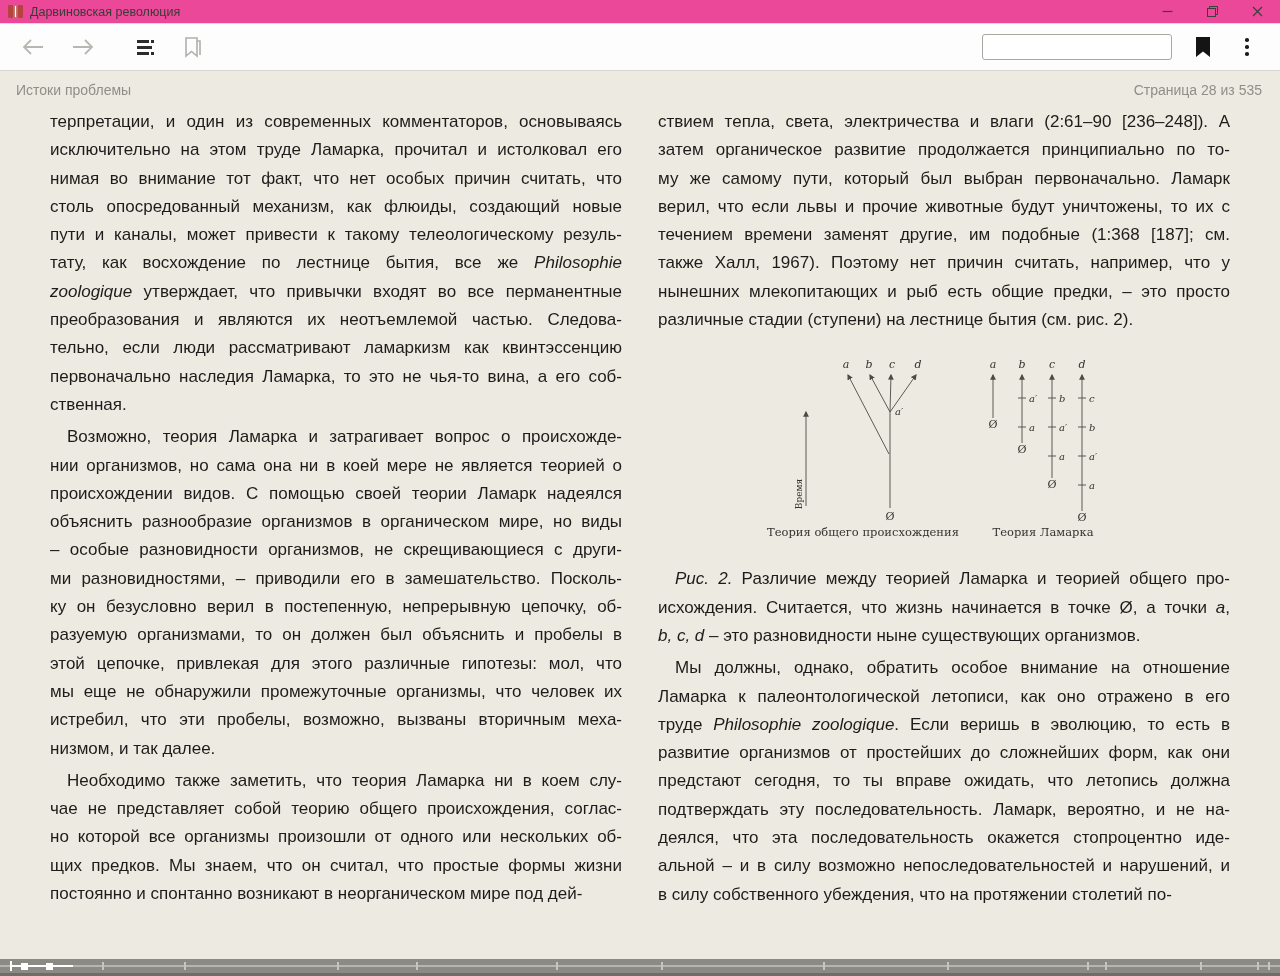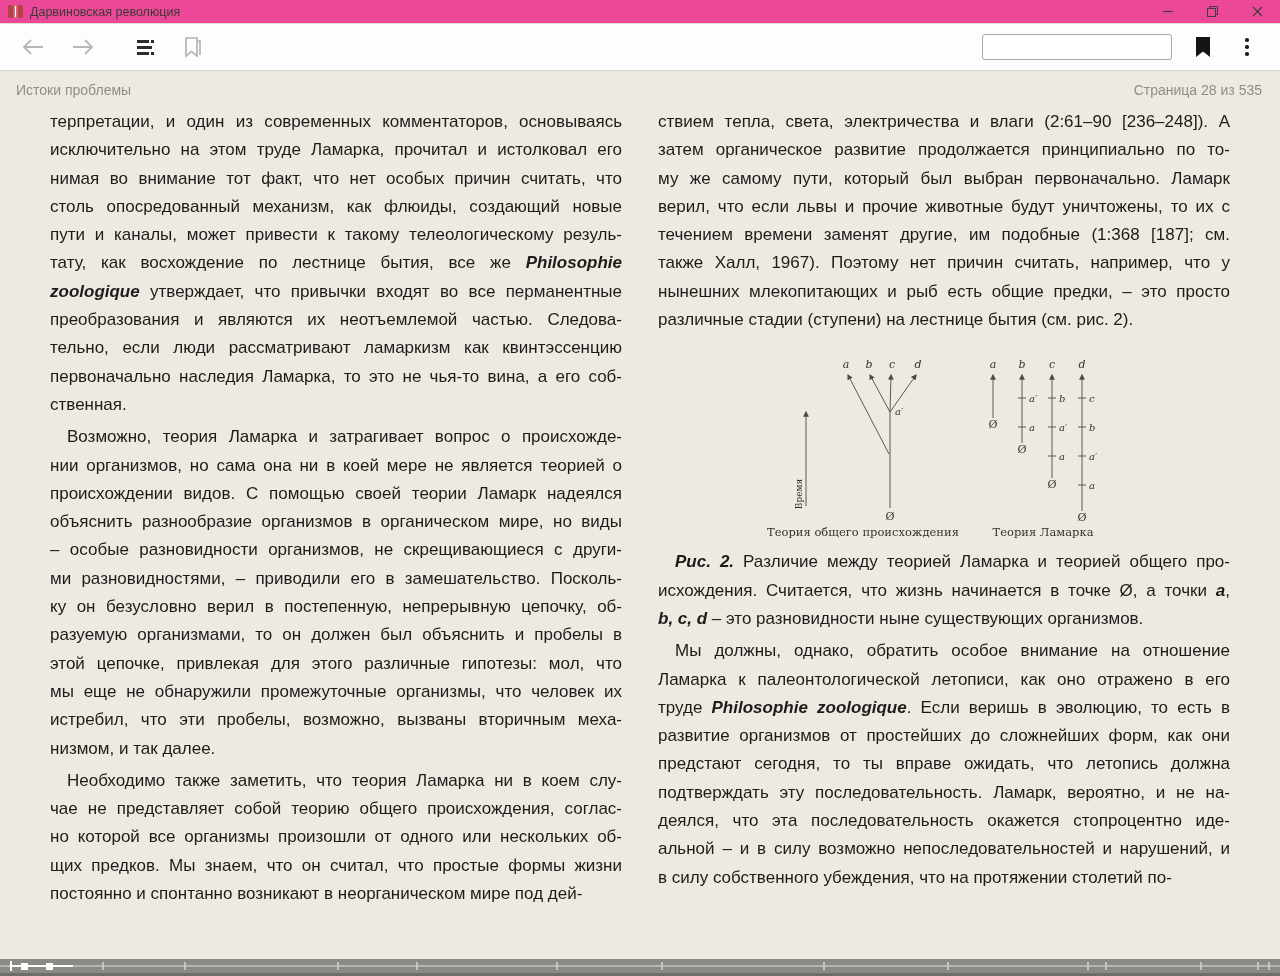--- a/index.html
+++ b/index.html
@@ -37,23 +37,23 @@
   
   .page-header{display:flex;justify-content:space-between;align-items:baseline;
                padding:11px 18px 0 16px;color:#908e87;font-size:14px;}
   .columns{display:flex;padding:10px 50px 0 50px;gap:36px;}
   .col{width:572px;}
   .para{margin:0;}
   .para + .para{margin-top:4px;}
   .line{font-size:17px;line-height:28.3px;color:#1d1c1a;text-align:justify;text-align-last:justify;}
   .line.last{text-align-last:left;}
   .line.indent{text-indent:17px;}
-  .it{font-style:italic;font-weight:bold;}
+  .it{font-style:italic;}
   .fig-wrap{margin-top:14px;}
-  .para.caption{margin-top:1px;}
+  .para.caption{margin-top:18px;}
   .para.caption + .para{}
 
   
   .progress-zone{position:absolute;left:0;right:0;bottom:0;height:18px;}
   .pbar{position:absolute;left:0;right:0;bottom:3px;height:14px;background:#8b8a84;}
   .pbar::before{content:"";position:absolute;left:0;right:0;top:6px;height:1.5px;background:#b6b5ae;}
   .punder{position:absolute;left:0;right:0;bottom:0;height:3px;background:#6e6d68;}
   .ctick{position:absolute;top:3px;width:2px;height:8px;background:#c6c5bf;}
   .wline{position:absolute;top:6px;height:2px;background:#ffffff;}
   .wstart{position:absolute;top:2px;width:2px;height:10px;background:#ffffff;}

